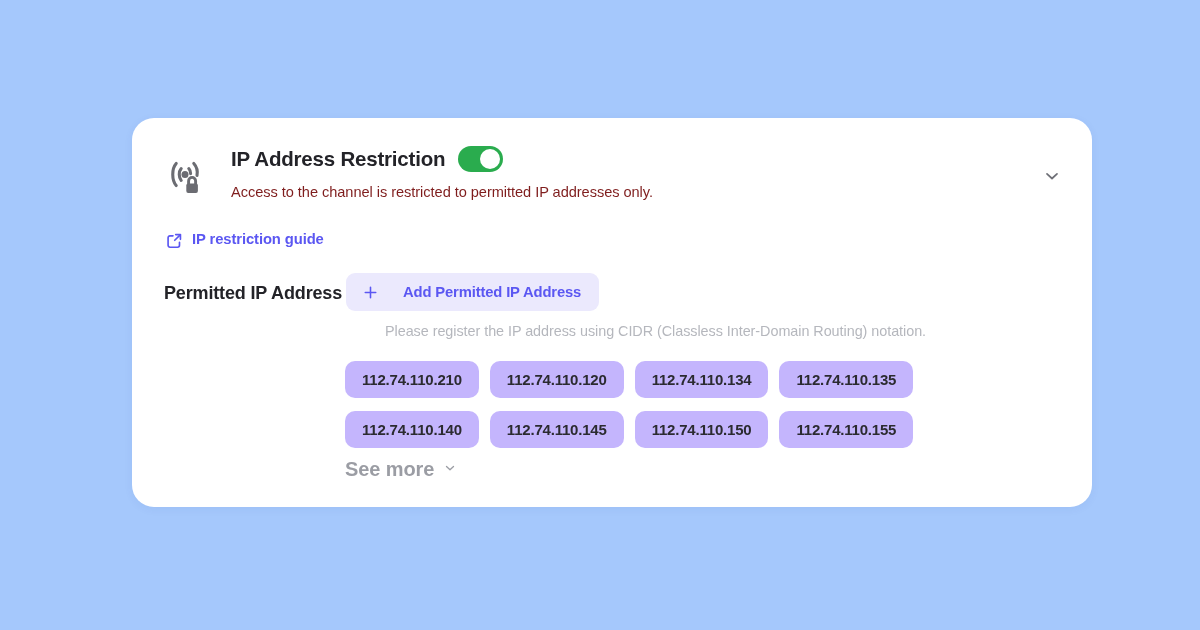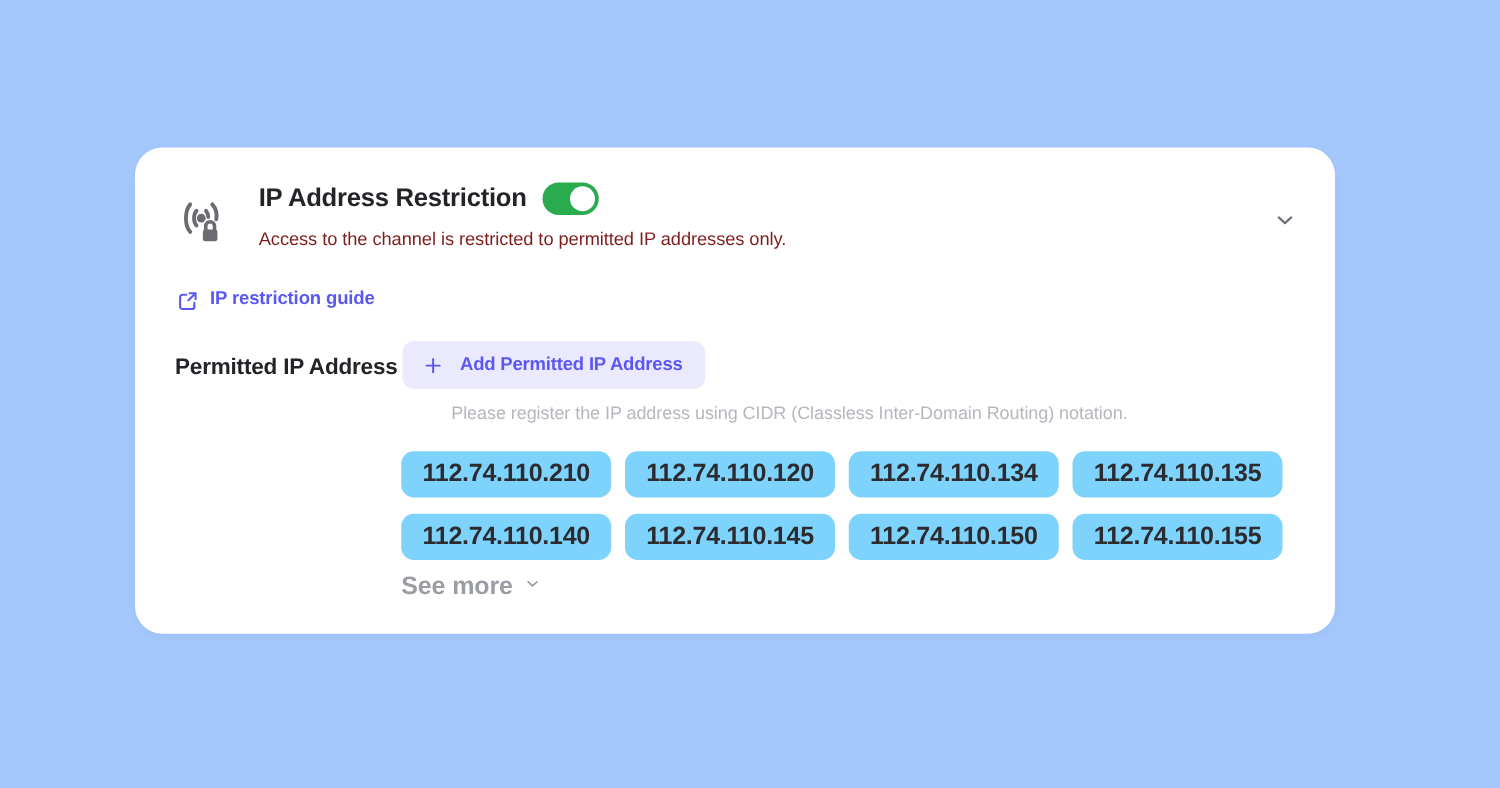--- a/index.html
+++ b/index.html
@@ -10,21 +10,21 @@
     width: 1200px;
     height: 630px;
     background: #a5c8fc;
     font-family: "Liberation Sans", sans-serif;
     overflow: hidden;
     position: relative;
   }
 
   .card {
     position: absolute;
-    left: 108px;
+    left: 132px;
     top: 118px;
     width: 960px;
     height: 389px;
     background: #ffffff;
     border-radius: 22px;
     box-sizing: border-box;
     box-shadow: 0 2px 10px rgba(40, 70, 130, 0.06);
   }
 
   
@@ -129,21 +129,21 @@
     position: absolute;
     left: 214px;
     top: 155px;
     height: 38px;
     padding: 0 18px 0 16px;
     border: none;
     border-radius: 9px;
     background: #ebe9fd;
     display: flex;
     align-items: center;
-    gap: 13px;
+    gap: 24px;
     cursor: pointer;
     font-family: inherit;
   }
   .add-button .plus {
     display: block;
     width: 17px;
     height: 17px;
   }
   .add-button .label {
     font-size: 14.8px;
@@ -172,24 +172,24 @@
   }
   .chip-row {
     display: flex;
     gap: 11px;
     margin-bottom: 13px;
   }
   .chip {
     height: 37px;
     padding: 0 17px;
     border-radius: 10px;
-    background: #7dd3fc;
-    display: flex;
-    align-items: center;
-    font-size: 20px;
+    background: #c4b5fd;
+    display: flex;
+    align-items: center;
+    font-size: 15px;
     font-weight: bold;
     color: #2b2b30;
     letter-spacing: -0.2px;
     white-space: nowrap;
     cursor: default;
   }
 
   .see-more {
     position: absolute;
     left: 213px;

